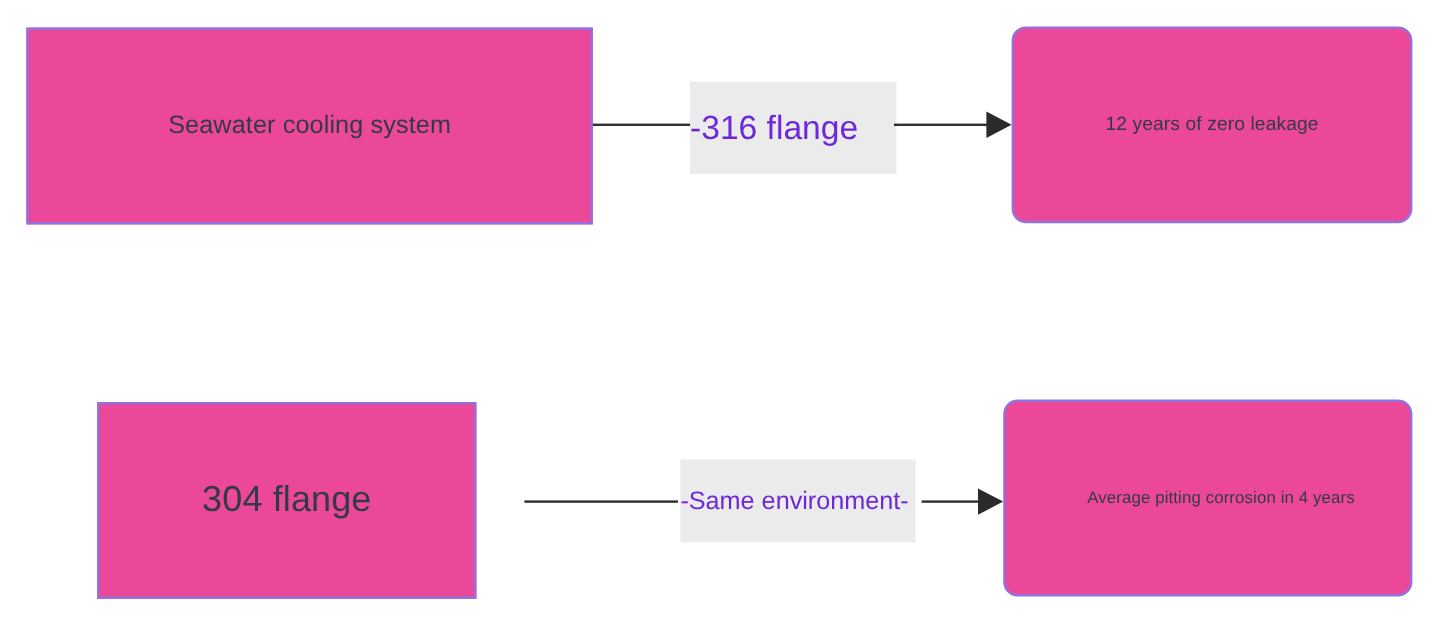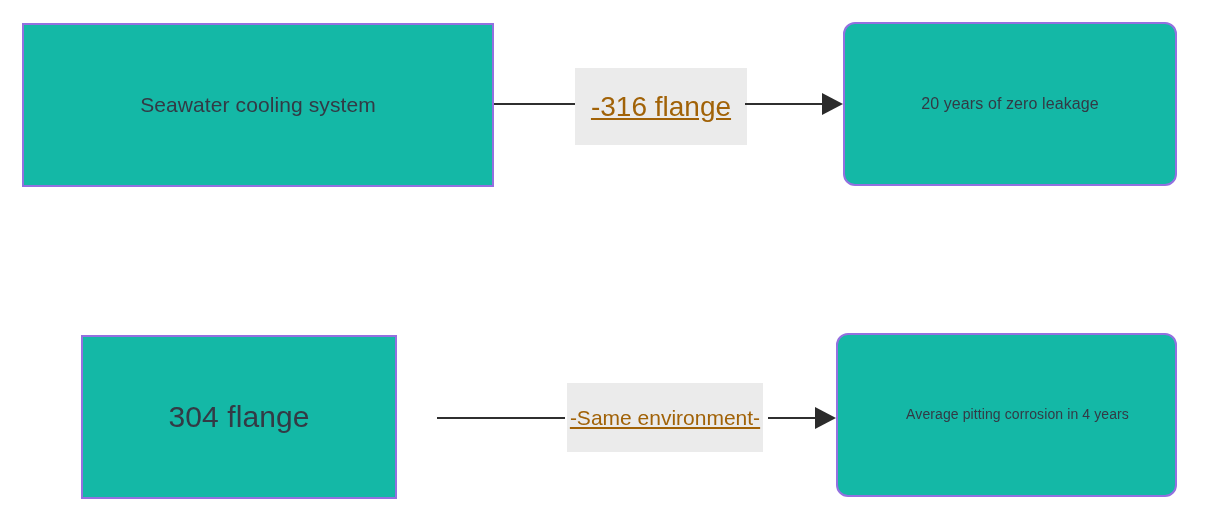--- a/index.html
+++ b/index.html
@@ -15,21 +15,21 @@
     width: 1213px;
     height: 522px;
     background: #ffffff;
     overflow: hidden;
   }
 
   
   .node {
     position: absolute;
     box-sizing: border-box;
-    background: #14b8a6;
+    background: #ec4899;
     border: 2px solid #9370e0;
     display: flex;
     align-items: center;
     justify-content: center;
     text-align: center;
     color: #333a45;
     padding: 0 14px;
   }
   .node.sharp { border-radius: 0; }
   .node.round { border-radius: 12px; }
@@ -73,26 +73,24 @@
   
   #edge-bot-seg-a   { left: 437px; top: 417px; width: 128px; }
   #edge-bot-seg-b   { left: 768px; top: 417px; width: 53px; }
   #arrow-bot        { left: 815px; top: 407px; }
 
   
   .edge-label {
     position: absolute;
     display: flex;
     align-items: center;
-    justify-content: center;
     background: #ebebeb;
-    color: #a16207;
+    color: #6d28d9;
     box-sizing: border-box;
     white-space: nowrap;
-    text-decoration: underline;
   }
   #edge-label-top {
     left: 575px; top: 68px; width: 172px; height: 77px;
     font-size: 28px;
   }
   #edge-label-bot {
     left: 567px; top: 383px; width: 196px; height: 69px;
     font-size: 21px;
   }
 </style>
@@ -109,21 +107,21 @@
 
   <div class="edge-label" id="edge-label-top">
     <span>-316 flange</span>
   </div>
 
   <div class="edge-line" id="edge-top-seg-b"></div>
 
   <div class="arrow-head" id="arrow-top"></div>
 
   <div class="node round" id="node-result-top">
-    <span class="node-label">20 years of zero leakage</span>
+    <span class="node-label">12 years of zero leakage</span>
   </div>
 
   <div class="node sharp" id="node-source-bot">
     <span class="node-label">304 flange</span>
   </div>
 
   <div class="edge-line" id="edge-bot-seg-a"></div>
 
   <div class="edge-label" id="edge-label-bot">
     <span>-Same environment-</span>

